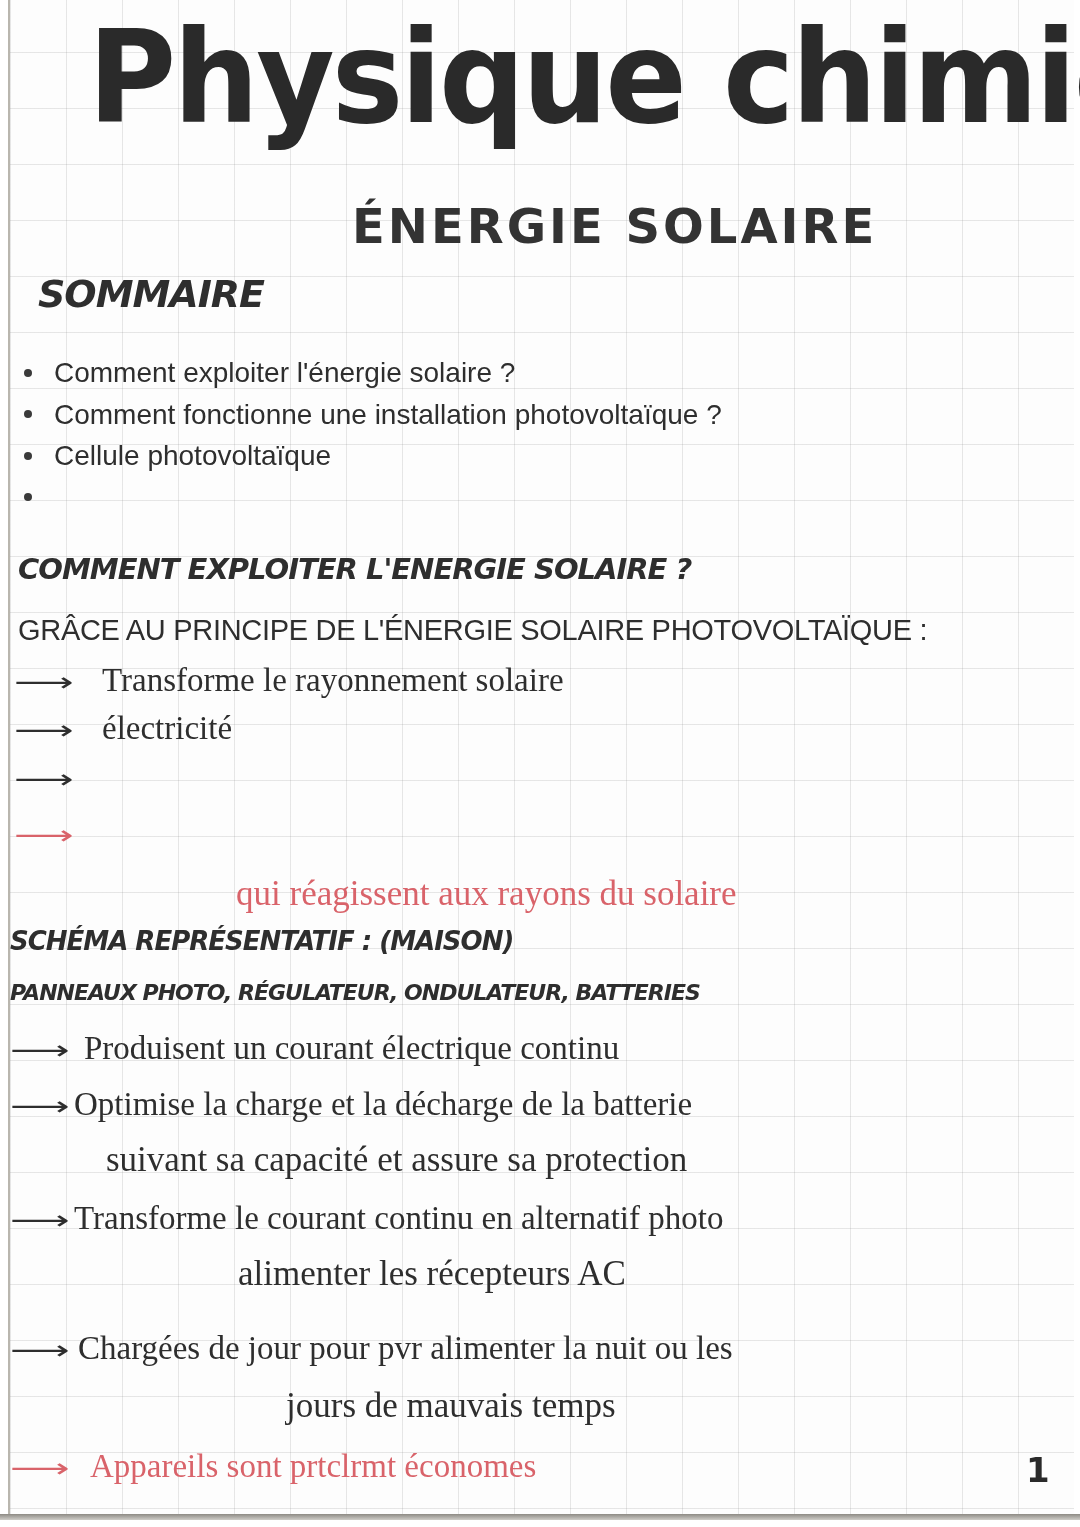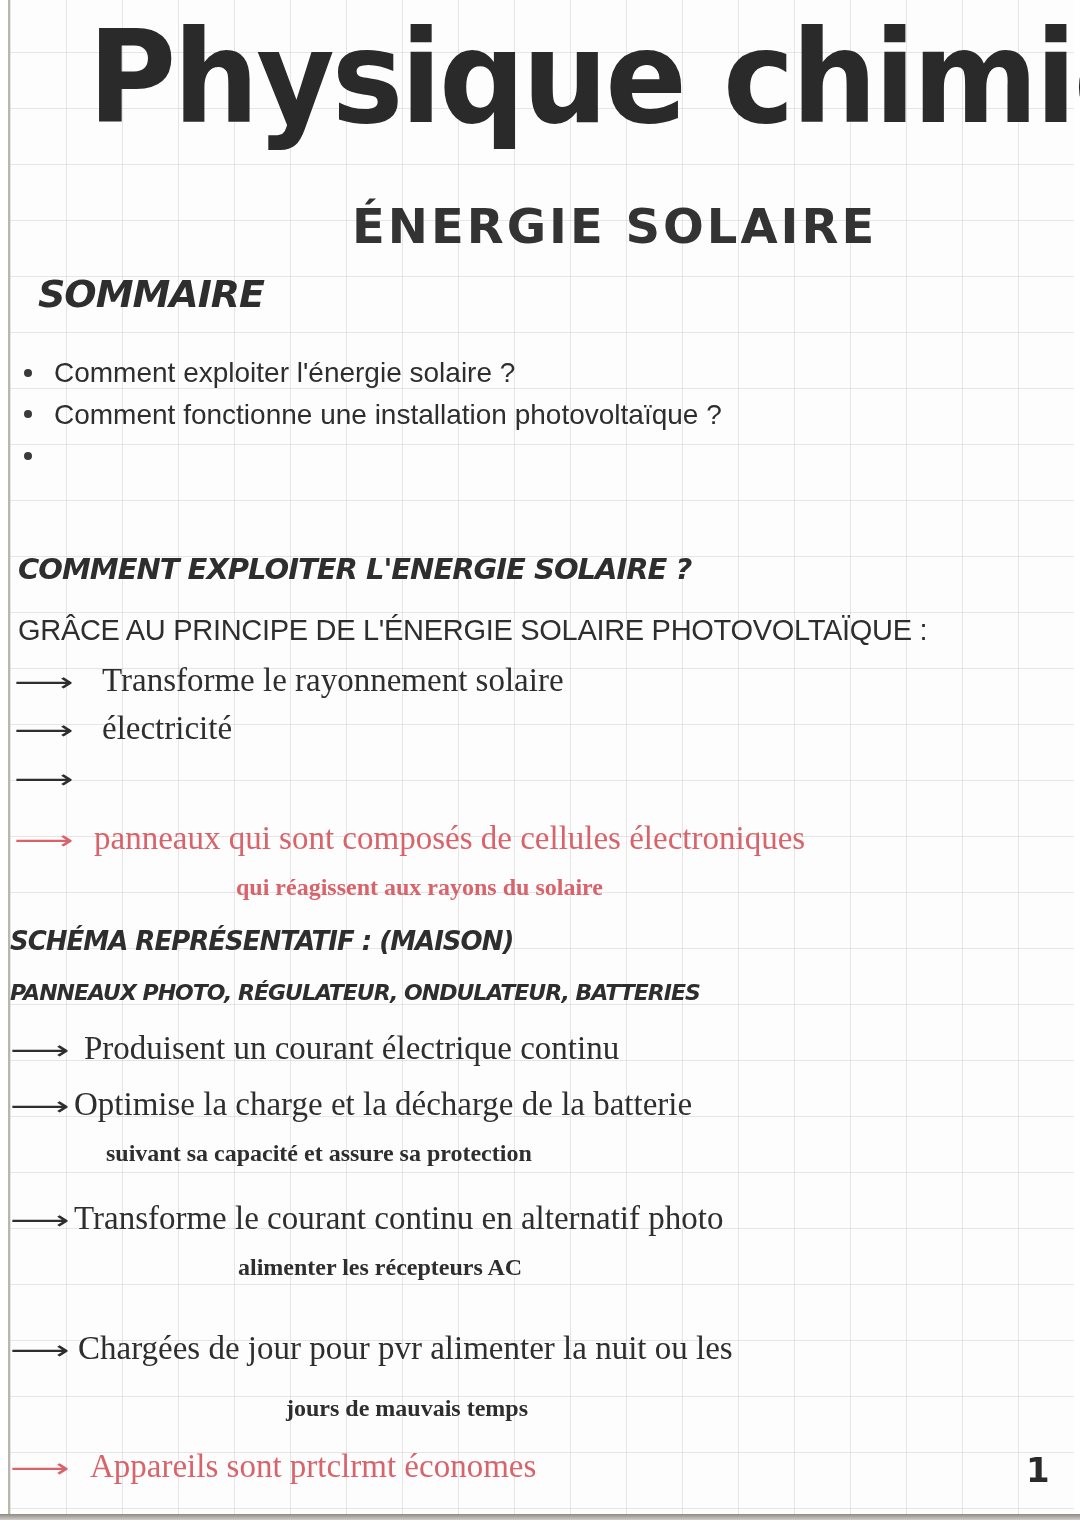--- a/index.html
+++ b/index.html
@@ -105,23 +105,22 @@
     .arrow {
       font-family: "DejaVu Sans", sans-serif;
       font-size: 26px;
       display: inline-block;
       width: 64px;
       transform: scaleX(1.6);
       transform-origin: left center;
     }
     .cont {
       font-family: "Liberation Serif", serif;
-      font-size: 24px;
-      color: #2e2e2e;
-      font-weight: bold;
+      font-size: 35px;
+      color: #2e2e2e;
     }
     .cont.red { color: #d9636a; }
     .h-schema { left: 10px; top: 926px; font-size: 26px; }
     .h-panneaux { left: 10px; top: 980px; font-size: 22px; }
     .page-number {
       left: 1026px; top: 1450px;
       font-family: "DejaVu Sans", sans-serif;
       font-weight: bold;
       font-size: 34px;
       color: #2a2a2a;
@@ -141,40 +140,43 @@
   <li>
       <span class="bullet"></span>
       <span>Comment exploiter l'énergie solaire ?</span>
     </li>
   <li>
       <span class="bullet"></span>
       <span>Comment fonctionne une installation photovoltaïque ?</span>
     </li>
   <li>
       <span class="bullet"></span>
+      <span>Cellule photovoltaïque</span>
+    </li>
+  <li>
+      <span class="bullet"></span>
     </li>
 </ul>
 
 <div class="abs heading-hand h-comment">COMMENT EXPLOITER L'ENERGIE SOLAIRE ?</div>
 <div class="abs principe">GRÂCE AU PRINCIPE DE L'ÉNERGIE SOLAIRE PHOTOVOLTAÏQUE :</div>
 
 <div class="abs line" style="left:14px; top:662px;">
   <span class="arrow" style="width:88px;">⟶</span>
   <span>Transforme le rayonnement solaire</span>
 </div>
 <div class="abs line" style="left:14px; top:710px;">
   <span class="arrow" style="width:88px;">⟶</span>
   <span>électricité</span>
 </div>
 <div class="abs line" style="left:14px; top:764px;">
   <span class="arrow" style="width:82px;">⟶</span>
 </div>
 <div class="abs line red" style="left:14px; top:820px;">
   <span class="arrow" style="width:80px;">⟶</span>
-  <span>panneaux qui sont composés de cellules électroniques</span>
 </div>
 <div class="abs cont red" style="left:236px; top:874px;">qui réagissent aux rayons du solaire</div>
 
 <div class="abs heading-hand h-schema">SCHÉMA REPRÉSENTATIF : (MAISON)</div>
 <div class="abs heading-hand h-panneaux">PANNEAUX PHOTO, RÉGULATEUR, ONDULATEUR, BATTERIES</div>
 
 <div class="abs line" style="left:10px; top:1030px;">
   <span class="arrow" style="width:74px;">⟶</span>
   <span>Produisent un courant électrique continu</span>
 </div>
@@ -187,20 +189,20 @@
 <div class="abs line" style="left:10px; top:1200px;">
   <span class="arrow" style="width:64px;">⟶</span>
   <span>Transforme le courant continu en alternatif photo</span>
 </div>
 <div class="abs cont" style="left:238px; top:1254px;">alimenter les récepteurs AC</div>
 
 <div class="abs line" style="left:10px; top:1330px;">
   <span class="arrow" style="width:68px;">⟶</span>
   <span>Chargées de jour pour pvr alimenter la nuit ou les</span>
 </div>
-<div class="abs cont" style="left:286px; top:1386px;margin-top:9px;">jours de mauvais temps</div>
+<div class="abs cont" style="left:286px; top:1386px;">jours de mauvais temps</div>
 
 <div class="abs line red" style="left:10px; top:1448px;">
   <span class="arrow" style="width:80px;">⟶</span>
   <span>Appareils sont prtclrmt économes</span>
 </div>
 
 <div class="abs page-number">1</div>
 
 </body></html>

